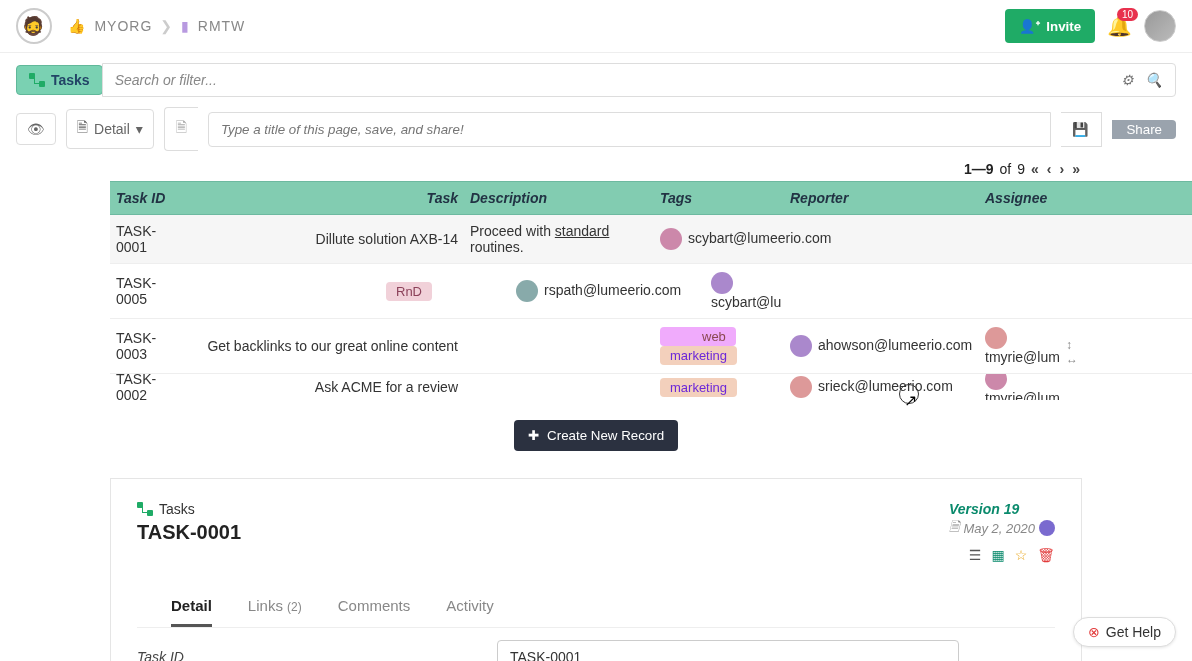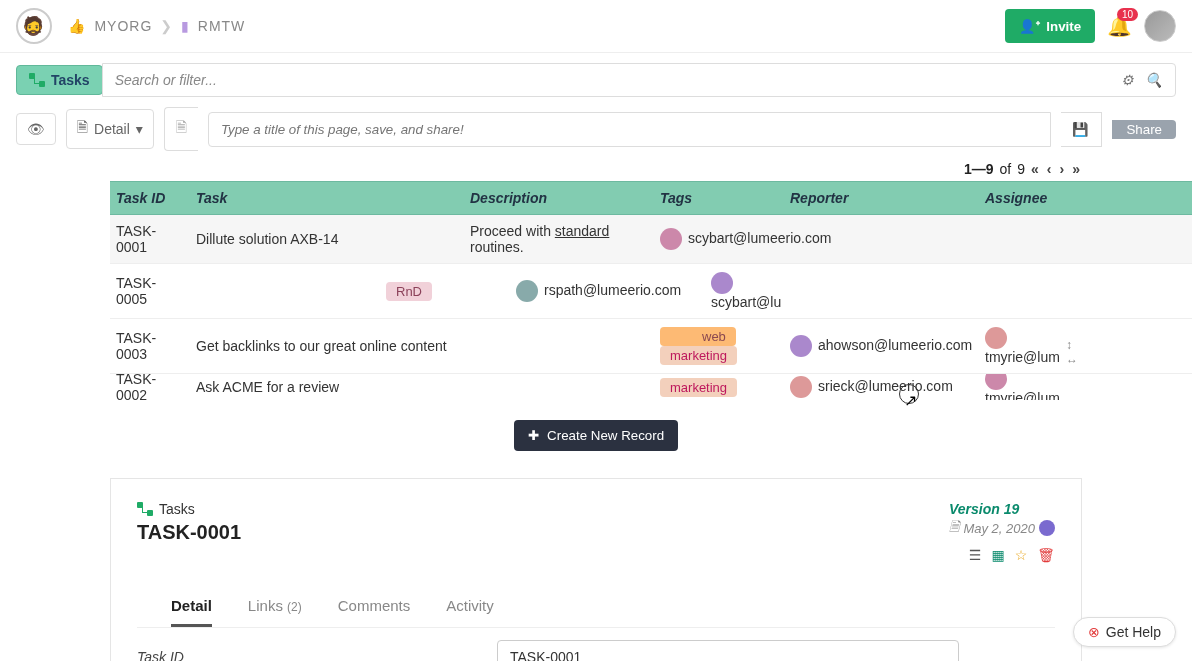--- a/index.html
+++ b/index.html
@@ -25,32 +25,32 @@
 .pagelabel { width: 34px; border: 1px solid #ddd; border-right: none; padding: 9px 0; text-align: center; color: #aaa; border-radius: 4px 0 0 4px; }
 
 .pager { text-align: right; padding: 10px 110px 4px 0; color: #222; font-size: 14px; display:flex; align-items:center; justify-content:flex-end; gap:6px; }
 .pager b { font-weight: 600; }
 .pager-arrows { letter-spacing: 2px; color: #444; font-weight: bold; }
 
 .table-wrap { margin-left: 110px; border-top: 1px solid #6db9a0; }
 .thead { background: #82ccb1; display: flex; font-weight: 700; font-style: italic; color: #234; border-bottom: 1px solid #6db9a0; }
 .th, .td { padding: 8px 6px; }
 .c-id { width: 80px; }
-.c-task { width: 274px; }
+.c-task { width: 274px; text-align: right; }
 .c-desc { width: 190px; }
 .c-tags { width: 130px; }
 .c-rep { width: 195px; }
 .c-ass { width: 100px; }
 .trow { display: flex; border-bottom: 1px solid #eee; align-items: center; font-size: 14px; }
 .trow.clip { max-height: 26px; overflow: hidden; border-bottom: none; }
 .tag { display: inline-block; padding: 2px 10px; border-radius: 4px; font-size: 13px; margin-right: 4px; }
 .tag-rnd { background: #f1d1d9; color: #8b4159; }
 .tag-bus { background: #f5e2b8; color: #8a6a27; }
-.tag-web { background: #fdba74; color: #8a4850; padding-left: 42px; }
-.tag-mkt { background: #f3d0bc; color: #be185d; }
+.tag-web { background: #f0abfc; color: #8a4850; padding-left: 42px; }
+.tag-mkt { background: #f3d0bc; color: #6d28d9; }
 .mini-av { width: 22px; height: 22px; border-radius: 50%; display: inline-block; vertical-align: middle; margin-right: 6px; background: #c8a; }
 .mini-av.b { background: #8aa; }
 .mini-av.c { background: #a8c; }
 .mini-av.d { background: #d99; }
 .desc-underline { text-decoration: underline; }
 
 .create-btn { margin: 20px auto 0; display: flex; width: fit-content; background: #2b3140; color: #fff; border: none; padding: 8px 14px; border-radius: 4px; cursor: pointer; align-items: center; gap: 8px; }
 
 .cursor { position: absolute; left: 899px; top: 384px; width: 20px; height: 20px; border: 1.5px solid #333; border-radius: 50%; }
 .cursor::after { content: "↖"; position: absolute; left: 4px; top: 6px; color: #000; font-size: 16px; transform: scaleX(-1) rotate(0deg); }

